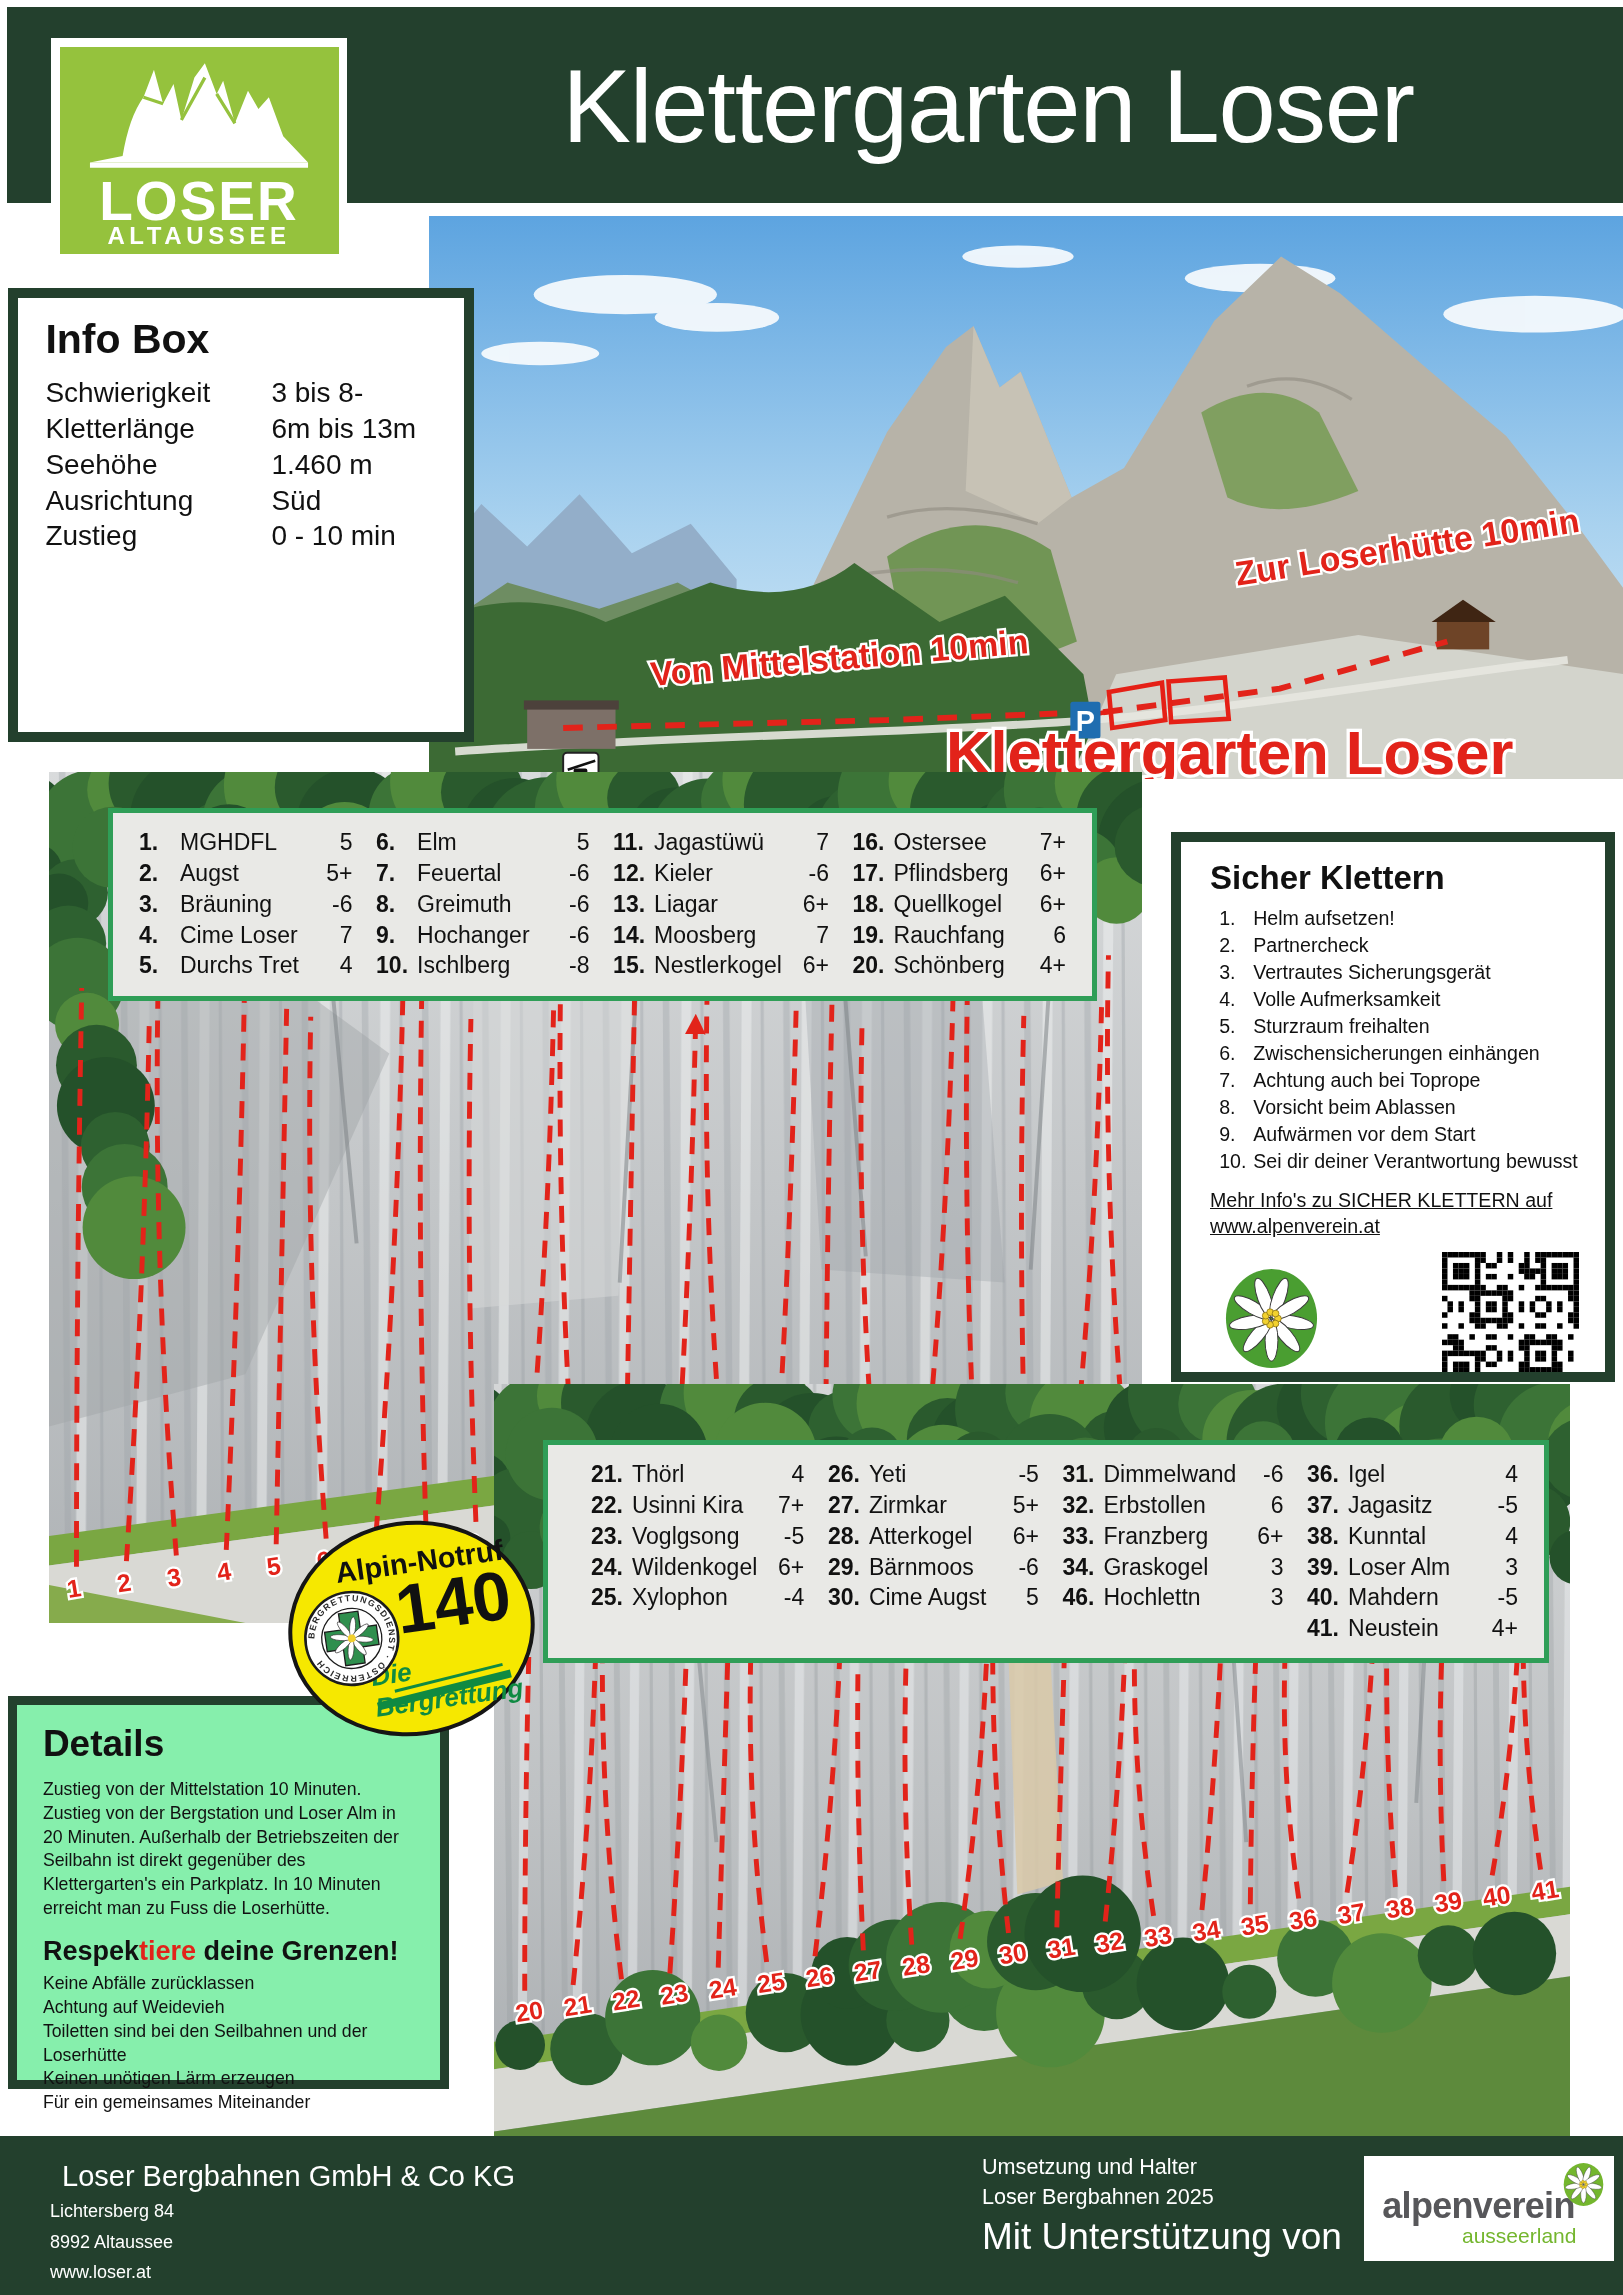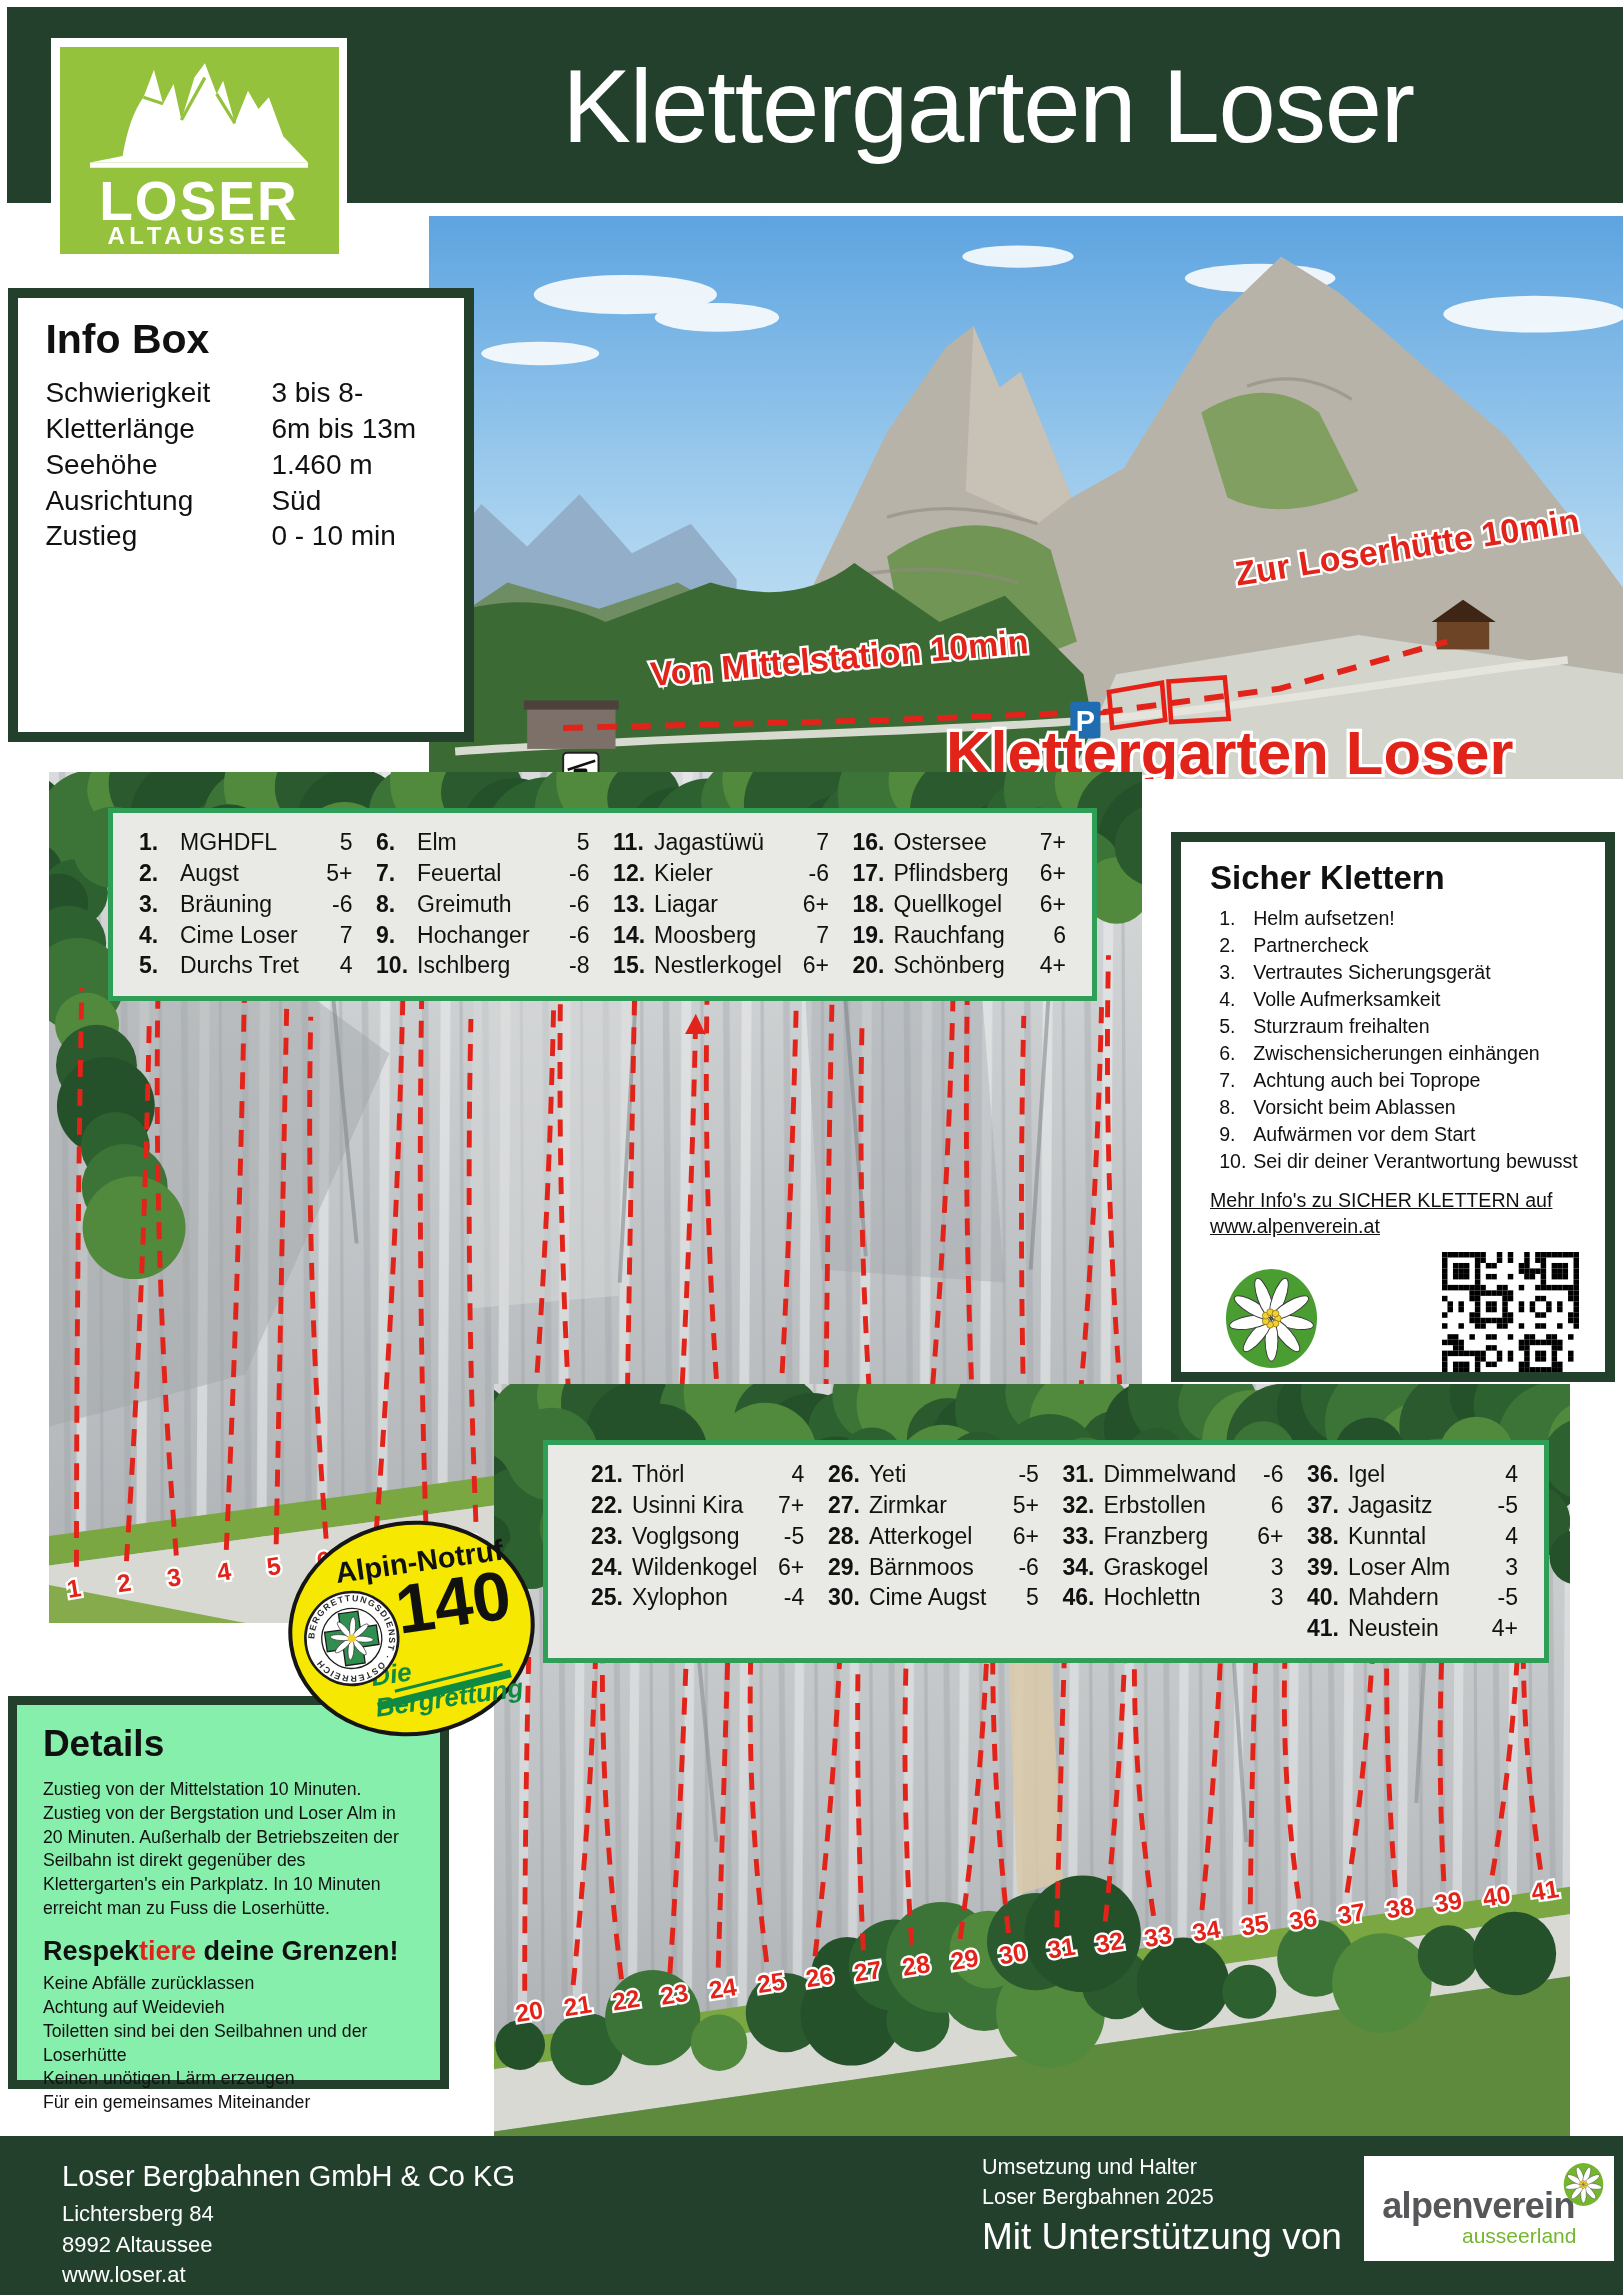--- a/index.html
+++ b/index.html
@@ -70,21 +70,21 @@
   .details-box{left:7.9px;top:1696px;width:441px;height:393px;background:#86efac;border:9.2px solid #23402d;
                box-sizing:border-box;padding:18.3px 22px 0 26px;z-index:6;}
   .details-title{font-size:37px;font-weight:bold;margin-bottom:13px;}
   .details-para{font-size:17.7px;line-height:1.34;}
   .details-respekt{font-size:27px;font-weight:bold;margin-top:15.7px;margin-bottom:5.2px;}
   .details-respekt .red{color:#e2231a;}
   .details-rule{font-size:17.7px;line-height:1.34;}
   
   .footer{left:0;top:2136px;width:1623px;height:159px;background:#23402d;color:#fff;}
   .f-company{position:absolute;left:62px;top:23.6px;font-size:29px;}
-  .f-line{position:absolute;left:62px;font-size:22px;}
+  .f-line{position:absolute;left:50px;font-size:18px;}
   .f-credit{position:absolute;left:982px;font-size:21.6px;}
   .f-support{position:absolute;left:982px;top:80px;font-size:37px;}
   .sponsor{position:absolute;left:1364px;top:19.6px;width:250px;height:105px;background:#fff;}
   .sponsor-name{position:absolute;left:18.3px;top:29px;font-size:36px;font-weight:bold;color:#57575a;letter-spacing:-0.7px;}
   .sponsor-sub{position:absolute;left:98px;top:68px;font-size:21px;color:#74b62e;}
   .sponsor-flower{position:absolute;right:9.2px;top:7.9px;width:43px;height:43px;}
 </style>
 </head>
 <body>
 

